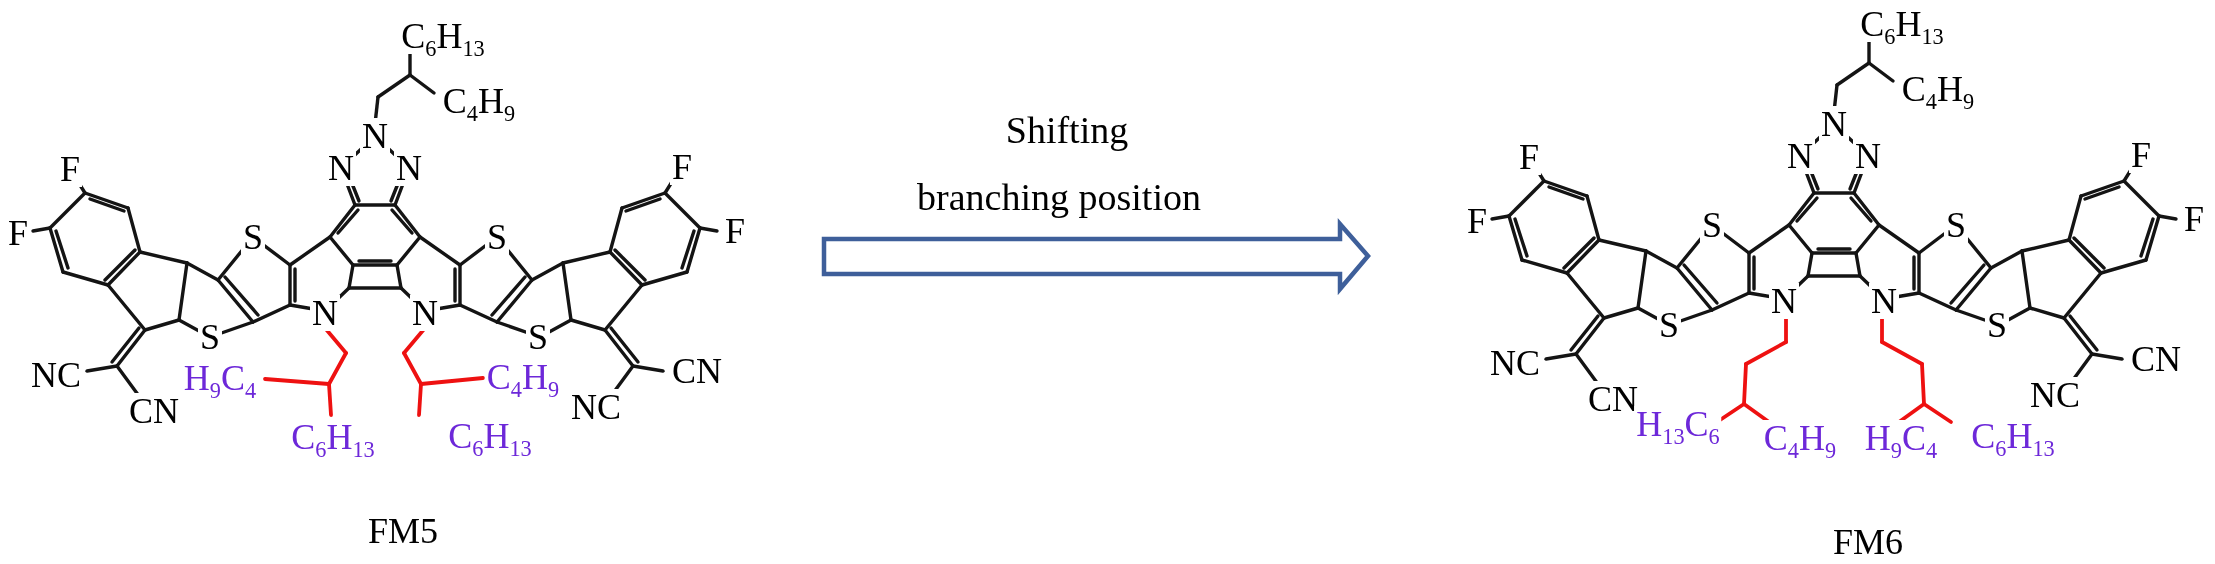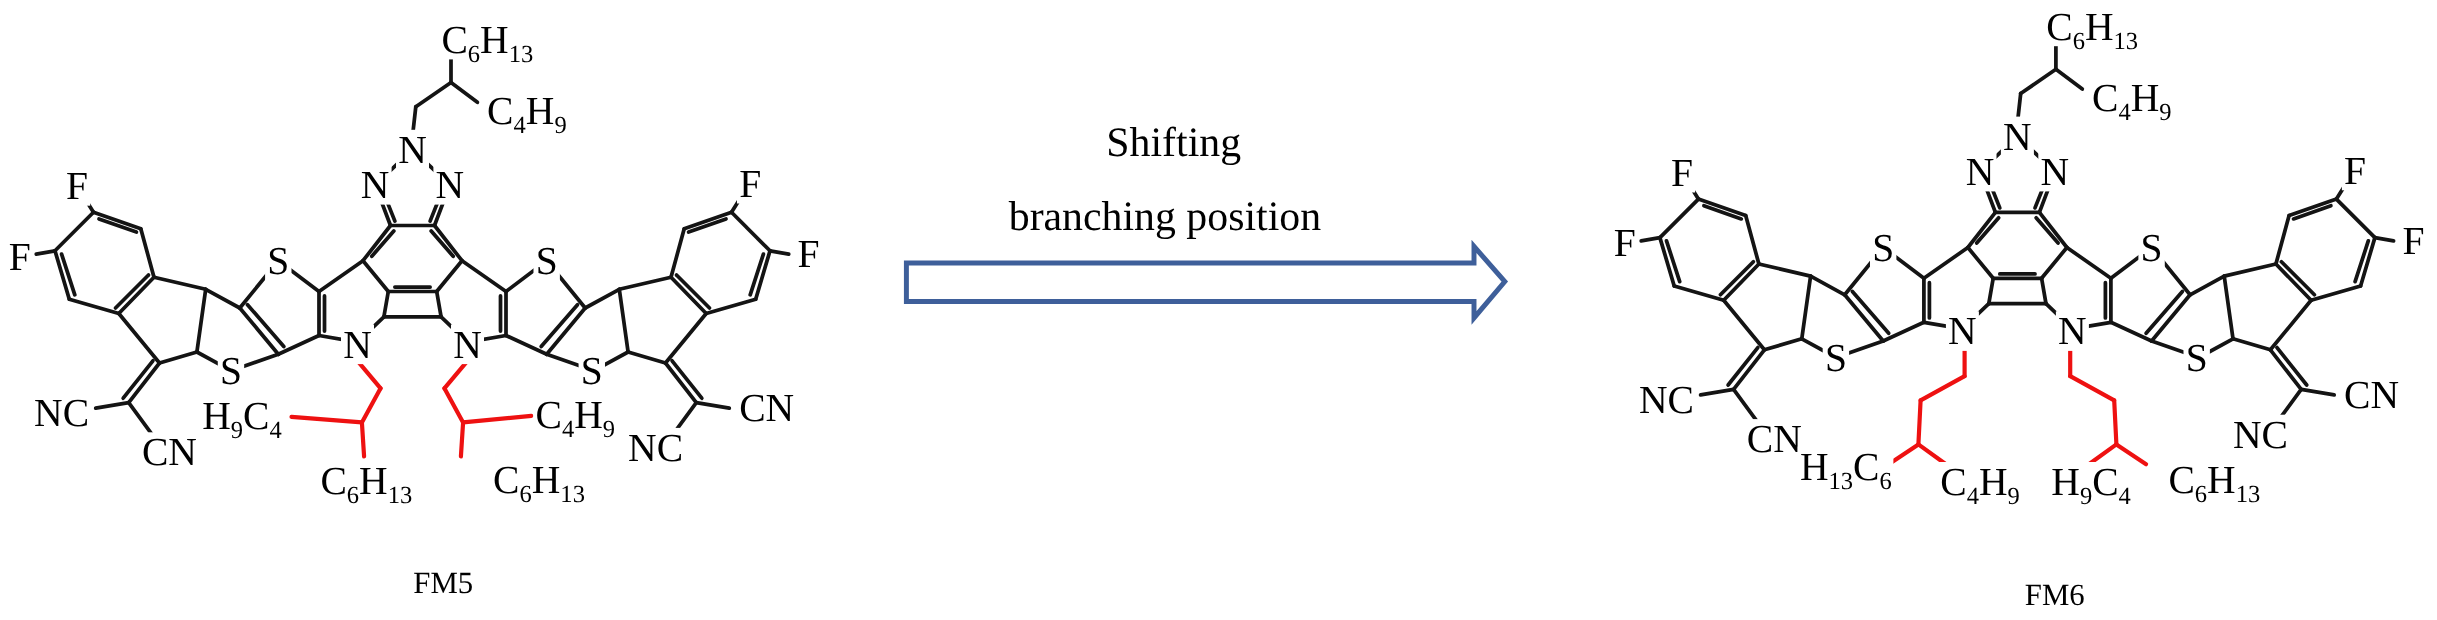--- a/index.html
+++ b/index.html
@@ -3,22 +3,22 @@
 <meta charset="utf-8">
 <style>
   html,body{margin:0;padding:0;background:#ffffff;}
   #figure{position:relative;width:2215px;height:564px;background:#ffffff;overflow:hidden;
           font-family:"Liberation Serif","DejaVu Serif",serif;}
   #bonds{position:absolute;left:0;top:0;z-index:1;}
   .lbl{position:absolute;transform:translate(-50%,-50%);z-index:2;
        font-family:"Liberation Serif","DejaVu Serif",serif;
        background:#ffffff;line-height:1;white-space:nowrap;padding:0 2px;color:#000;}
   .lbl sub{font-size:0.62em;line-height:0;}
-  .red{color:#000000;text-align:right;}
-  .caption{font-size:28px;}
+  .red{color:#6d28d9;text-align:right;}
+  .caption{font-size:36px;}
   .atom{font-size:36px;}
   .arrow-text{position:absolute;transform:translate(-50%,-50%);z-index:2;
               font-size:38px;color:#000;white-space:nowrap;
               font-family:"Liberation Serif","DejaVu Serif",serif;}
 </style>
 </head>
 <body>
 
 <div id="figure">
   <svg id="bonds" width="2215" height="564" viewBox="0 0 2215 564">

